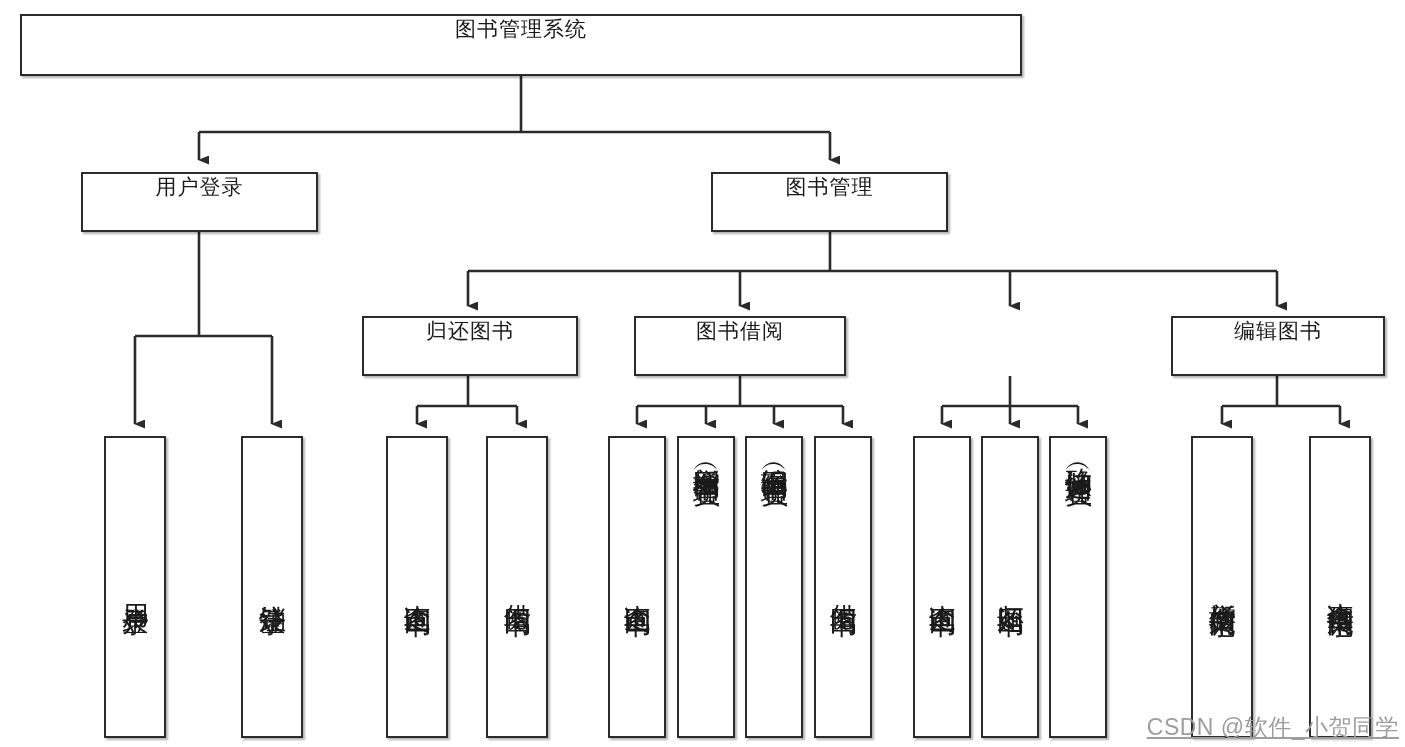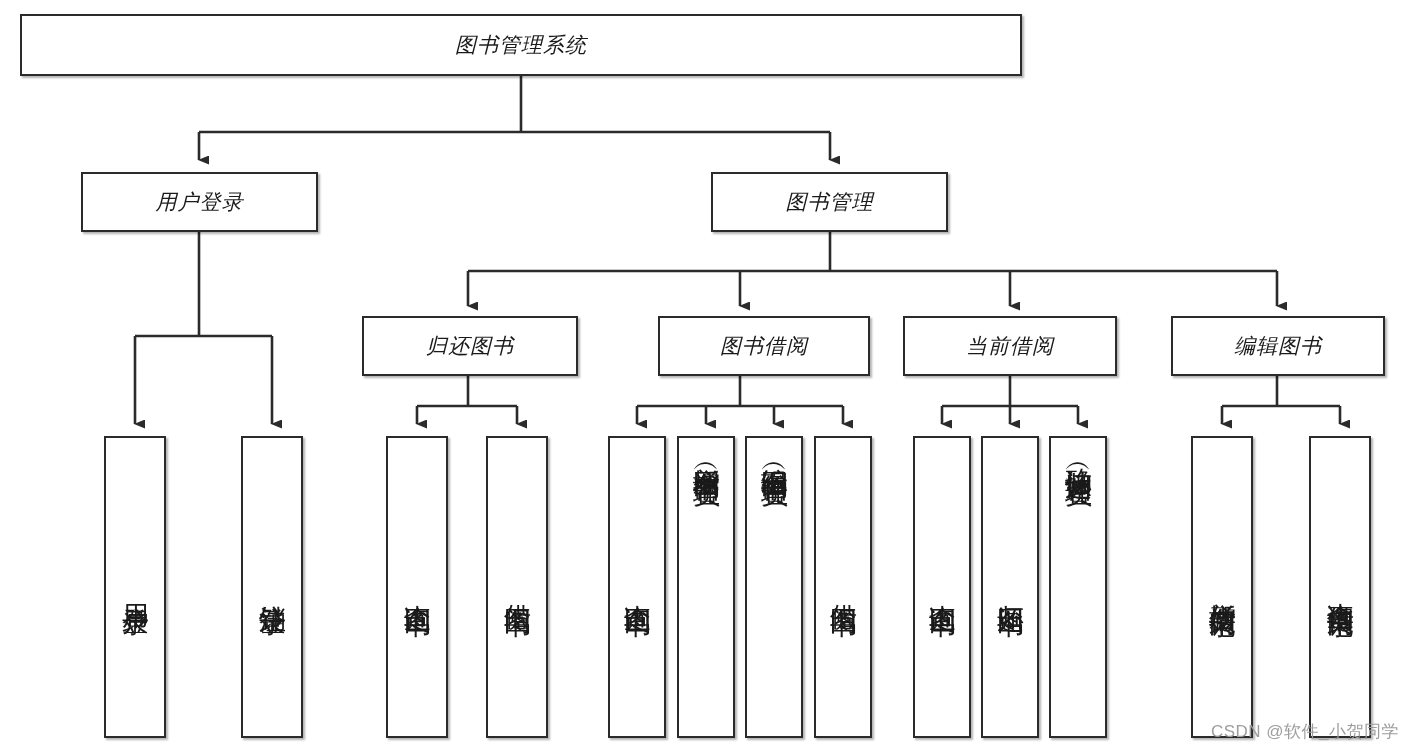--- a/index.html
+++ b/index.html
@@ -30,23 +30,22 @@
     position: absolute;
     box-sizing: border-box;
     background: #ffffff;
     border: 2px solid #2b2b2b;
     box-shadow: 2px 2px 2px rgba(0,0,0,0.30);
     display: flex;
     z-index: 2;
   }
   
   .node.horiz {
-    align-items: center;
+    align-items: flex-start;
     justify-content: center;
-    font-style: italic;
   }
   .node.horiz .node-label {
     font-size: 21px;
     color: #1a1a1a;
     letter-spacing: 1px;
     line-height: 1.2;
     white-space: nowrap;
   }
   
   .node.vert {
@@ -65,26 +64,27 @@
     line-height: 1.08;
     writing-mode: vertical-rl;
     text-orientation: upright;
     letter-spacing: 2px;
     white-space: nowrap;
   }
   #watermark {
     position: absolute;
     right: 6px;
     bottom: 4px;
-    font-size: 17px;
+    font-size: 23px;
     color: #9d9d9d;
     letter-spacing: 0.5px;
     white-space: nowrap;
     z-index: 5;
     pointer-events: none;
+    text-decoration: underline;
   }
 </style>
 </head>
 <body>
 
 <div id="diagram-canvas">
 
   <svg id="edge-layer" viewBox="0 0 1405 747" xmlns="http://www.w3.org/2000/svg">
     <defs>
       <marker id="arrowhead" markerWidth="9" markerHeight="11" refX="4.5" refY="10" orient="auto" markerUnits="userSpaceOnUse">
@@ -143,25 +143,22 @@
   <div class="node horiz" style="left:81px; top:172px; width:237px; height:60px;">
     <span class="node-label">用户登录</span>
   </div>
   <div class="node horiz" style="left:711px; top:172px; width:237px; height:60px;">
     <span class="node-label">图书管理</span>
   </div>
 
   <div class="node horiz" style="left:362px; top:316px; width:216px; height:60px;">
     <span class="node-label">归还图书</span>
   </div>
-  <div class="node horiz" style="left:634px; top:316px; width:212px; height:60px;margin-left:24px;">
+  <div class="node horiz" style="left:634px; top:316px; width:212px; height:60px;">
     <span class="node-label">图书借阅</span>
-  </div>
-  <div class="node horiz" style="left:903px; top:316px; width:214px; height:60px;">
-    <span class="node-label">当前借阅</span>
   </div>
   <div class="node horiz" style="left:1171px; top:316px; width:214px; height:60px;">
     <span class="node-label">编辑图书</span>
   </div>
 
   <div class="node vert align-middle" style="left:104px; top:436px; width:62px; height:302px;">
     <span class="node-label">用户登录</span>
   </div>
   <div class="node vert align-middle" style="left:241px; top:436px; width:62px; height:302px;">
     <span class="node-label">注销登录</span>

